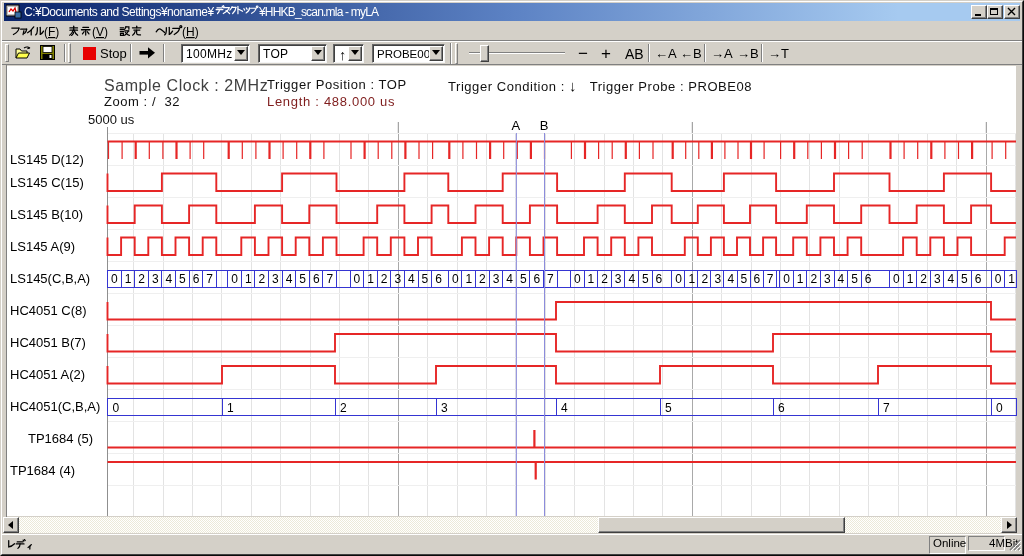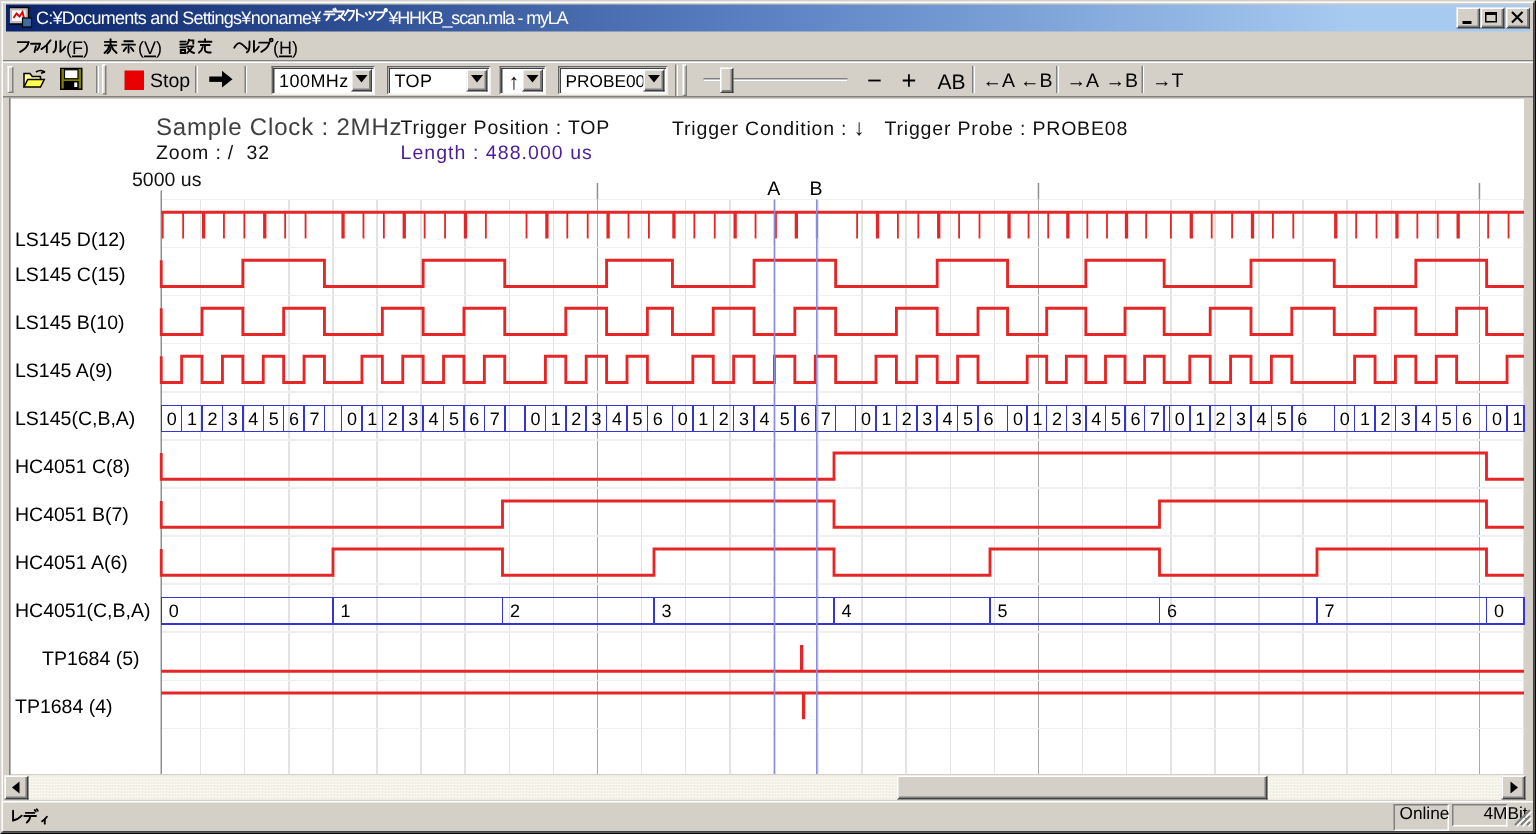--- a/index.html
+++ b/index.html
@@ -186,30 +186,30 @@
 <div class="abs" style="left:768px;top:46px;font-size:13px;color:#000">→T</div>
 <div class="abs sep" style="left:648px;top:44px;height:18px"></div>
 <div class="abs sep" style="left:704px;top:44px;height:18px"></div>
 <div class="abs sep" style="left:761px;top:44px;height:18px"></div>
 <div class="abs" style="left:7px;top:66px;width:1009px;height:450px;background:#fff"></div>
 <div class="abs" style="left:6px;top:65px;width:1px;height:468px;background:#808080"></div>
 <div class="abs" style="left:104px;top:77px;font-size:16px;letter-spacing:0.55px;color:#404040">Sample Clock : 2MHz</div>
 <div class="abs" style="left:267px;top:77px;font-size:13px;letter-spacing:0.55px;color:#111">Trigger Position : TOP</div>
 <div class="abs" style="left:448px;top:77px;font-size:13px;letter-spacing:0.55px;color:#111">Trigger Condition : <span style="font-size:15px">↓</span>&nbsp;&nbsp;&nbsp;Trigger Probe : PROBE08</div>
 <div class="abs" style="left:104px;top:94px;font-size:13px;letter-spacing:0.55px;color:#111">Zoom : /&nbsp;&nbsp;32</div>
-<div class="abs" style="left:267px;top:94px;font-size:13px;letter-spacing:0.7px;color:#4c1d95">Length : 488.000 us</div>
+<div class="abs" style="left:267px;top:94px;font-size:13px;letter-spacing:0.7px;color:#7f1d1d">Length : 488.000 us</div>
 <div class="abs" style="left:88px;top:112px;font-size:13px;color:#111">5000 us</div>
 <div class="abs" style="left:10px;top:152px;font-size:13px;color:#000;white-space:nowrap">LS145 D(12)</div>
 <div class="abs" style="left:10px;top:174.8px;font-size:13px;color:#000;white-space:nowrap">LS145 C(15)</div>
 <div class="abs" style="left:10px;top:206.8px;font-size:13px;color:#000;white-space:nowrap">LS145 B(10)</div>
 <div class="abs" style="left:10px;top:238.8px;font-size:13px;color:#000;white-space:nowrap">LS145 A(9)</div>
 <div class="abs" style="left:10px;top:270.8px;font-size:13px;color:#000;white-space:nowrap">LS145(C,B,A)</div>
 <div class="abs" style="left:10px;top:303.2px;font-size:13px;color:#000;white-space:nowrap">HC4051 C(8)</div>
 <div class="abs" style="left:10px;top:335.2px;font-size:13px;color:#000;white-space:nowrap">HC4051 B(7)</div>
-<div class="abs" style="left:10px;top:367.2px;font-size:13px;color:#000;white-space:nowrap">HC4051 A(6)</div>
+<div class="abs" style="left:10px;top:367.2px;font-size:13px;color:#000;white-space:nowrap">HC4051 A(2)</div>
 <div class="abs" style="left:10px;top:399.2px;font-size:13px;color:#000;white-space:nowrap">HC4051(C,B,A)</div>
 <div class="abs" style="left:28px;top:431.2px;font-size:13px;color:#000;white-space:nowrap">TP1684 (5)</div>
 <div class="abs" style="left:10px;top:463.2px;font-size:13px;color:#000;white-space:nowrap">TP1684 (4)</div>
 <svg class="abs" style="left:0;top:0" width="1024" height="556" font-family="Liberation Sans">
 <line x1="986.3" y1="133.0" x2="986.3" y2="516.0" stroke="#a9a9a9" stroke-width="1" shape-rendering="crispEdges"></line>
 <line x1="956.9" y1="133.0" x2="956.9" y2="516.0" stroke="#e3e3e3" stroke-width="1" shape-rendering="crispEdges"></line>
 <line x1="927.5" y1="133.0" x2="927.5" y2="516.0" stroke="#e3e3e3" stroke-width="1" shape-rendering="crispEdges"></line>
 <line x1="898.1" y1="133.0" x2="898.1" y2="516.0" stroke="#e3e3e3" stroke-width="1" shape-rendering="crispEdges"></line>
 <line x1="868.7" y1="133.0" x2="868.7" y2="516.0" stroke="#e3e3e3" stroke-width="1" shape-rendering="crispEdges"></line>
 <line x1="839.3" y1="133.0" x2="839.3" y2="516.0" stroke="#e3e3e3" stroke-width="1" shape-rendering="crispEdges"></line>

